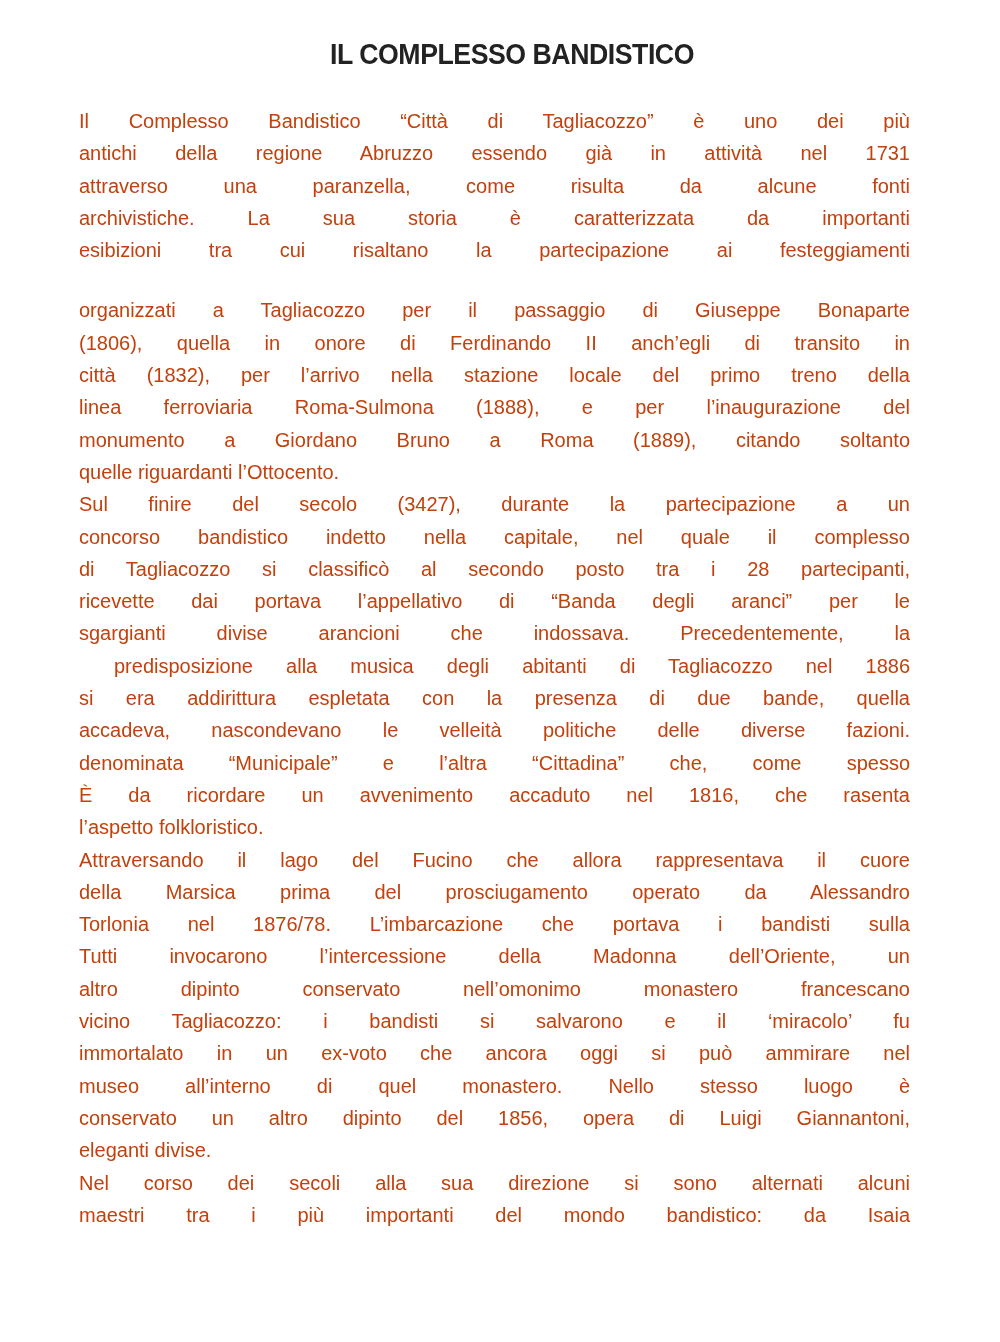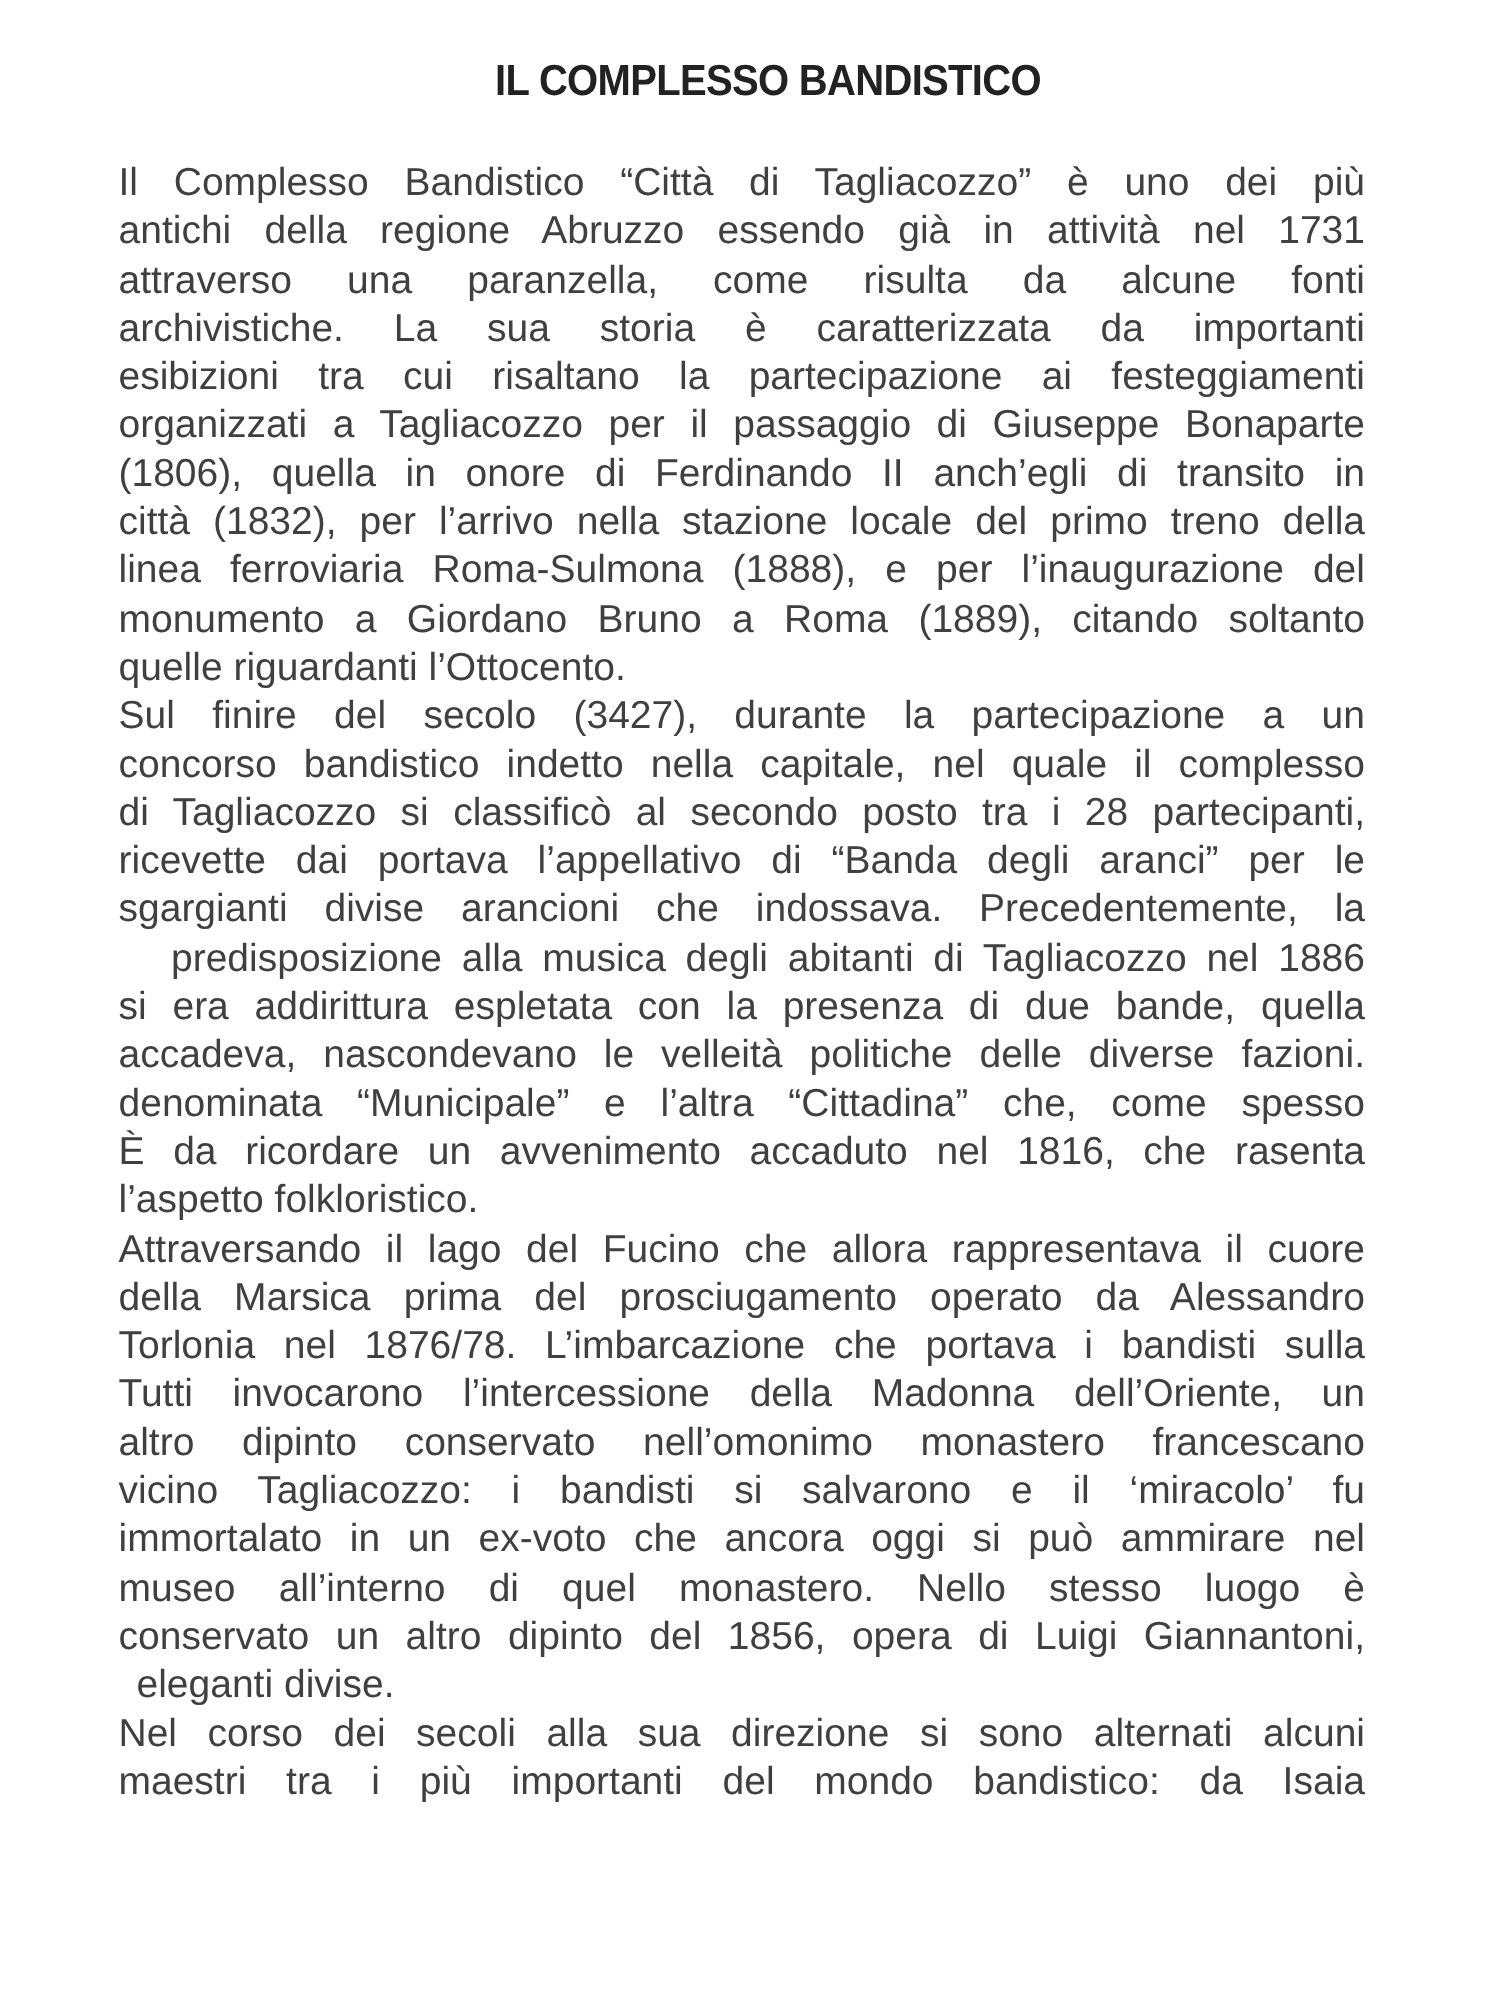--- a/index.html
+++ b/index.html
@@ -33,23 +33,23 @@
       letter-spacing: -0.5px;
       color: #222;
       margin: 0;
       transform: scaleX(0.92);
     }
     .body-text {
       position: absolute;
       left: 67px;
       top: 105px;
       width: 831px;
-      font-size: 26px;
+      font-size: 20px;
       line-height: 32.3px;
-      color: #404040;
+      color: #c2410c;
     }
     .para {
       margin: 0;
       text-align: justify;
       text-align-last: left;
     }
     .line {
       display: block;
       white-space: nowrap;
       text-align: justify;
@@ -72,21 +72,21 @@
 <div class="page">
   <h1 class="title">IL COMPLESSO BANDISTICO</h1>
 
   <div class="body-text" id="body-text">
       <div class="para">
         <span class="line" style="white-space: nowrap;">Il Complesso Bandistico “Città di Tagliacozzo” è uno dei più</span>
         <span class="line" style="white-space: nowrap;">antichi della regione Abruzzo essendo già in attività nel 1731</span>
         <span class="line" style="white-space: nowrap;">attraverso una paranzella, come risulta da alcune fonti</span>
         <span class="line" style="white-space: nowrap;">archivistiche. La sua storia è caratterizzata da importanti</span>
         <span class="line" style="white-space: nowrap;">esibizioni tra cui risaltano la partecipazione ai festeggiamenti</span>
-        <span class="line" style="white-space: nowrap;">organizzati a Tagliacozzo per il passaggio di Giuseppe Bonaparte</span>
+        <span class="line" style="white-space: nowrap; margin-top: 28px;">organizzati a Tagliacozzo per il passaggio di Giuseppe Bonaparte</span>
         <span class="line" style="white-space: nowrap;">(1806), quella in onore di Ferdinando II anch’egli di transito in</span>
         <span class="line" style="white-space: nowrap;">città (1832), per l’arrivo nella stazione locale del primo treno della</span>
         <span class="line" style="white-space: nowrap;">linea ferroviaria Roma-Sulmona (1888), e per l’inaugurazione del</span>
         <span class="line" style="white-space: nowrap;">monumento a Giordano Bruno a Roma (1889), citando soltanto</span>
         <span class="line last" style="white-space: nowrap;">quelle riguardanti l’Ottocento.</span>
       </div>
       <div class="para">
         <span class="line" style="white-space: nowrap;">Sul finire del secolo (3427), durante la partecipazione a un</span>
         <span class="line" style="white-space: nowrap;">concorso bandistico indetto nella capitale, nel quale il complesso</span>
         <span class="line" style="white-space: nowrap;">di Tagliacozzo si classificò al secondo posto tra i 28 partecipanti,</span>
@@ -102,21 +102,21 @@
       <div class="para">
         <span class="line" style="white-space: nowrap;">Attraversando il lago del Fucino che allora rappresentava il cuore</span>
         <span class="line" style="white-space: nowrap;">della Marsica prima del prosciugamento operato da Alessandro</span>
         <span class="line" style="white-space: nowrap;">Torlonia nel 1876/78. L’imbarcazione che portava i bandisti sulla</span>
         <span class="line" style="white-space: nowrap;">Tutti invocarono l’intercessione della Madonna dell’Oriente, un</span>
         <span class="line" style="white-space: nowrap;">altro dipinto conservato nell’omonimo monastero francescano</span>
         <span class="line" style="white-space: nowrap;">vicino Tagliacozzo: i bandisti si salvarono e il ‘miracolo’ fu</span>
         <span class="line" style="white-space: nowrap;">immortalato in un ex-voto che ancora oggi si può ammirare nel</span>
         <span class="line" style="white-space: nowrap;">museo all’interno di quel monastero. Nello stesso luogo è</span>
         <span class="line" style="white-space: nowrap;">conservato un altro dipinto del 1856, opera di Luigi Giannantoni,</span>
-        <span class="line last" style="white-space: nowrap; margin-left: 12px;">eleganti divise.</span>
+        <span class="line last" style="white-space: nowrap;">eleganti divise.</span>
       </div>
       <div class="para">
         <span class="line" style="white-space: nowrap;">Nel corso dei secoli alla sua direzione si sono alternati alcuni</span>
         <span class="line" style="white-space: nowrap;">maestri tra i più importanti del mondo bandistico: da Isaia</span>
       </div>
     </div>
 
   <div class="edge-mark" style="left:996px; top:268px; height:18px;"></div>
   <div class="edge-mark" style="left:996px; top:300px; height:72px;"></div>
   <div class="edge-mark" style="left:995px; top:875px; height:55px;"></div>

